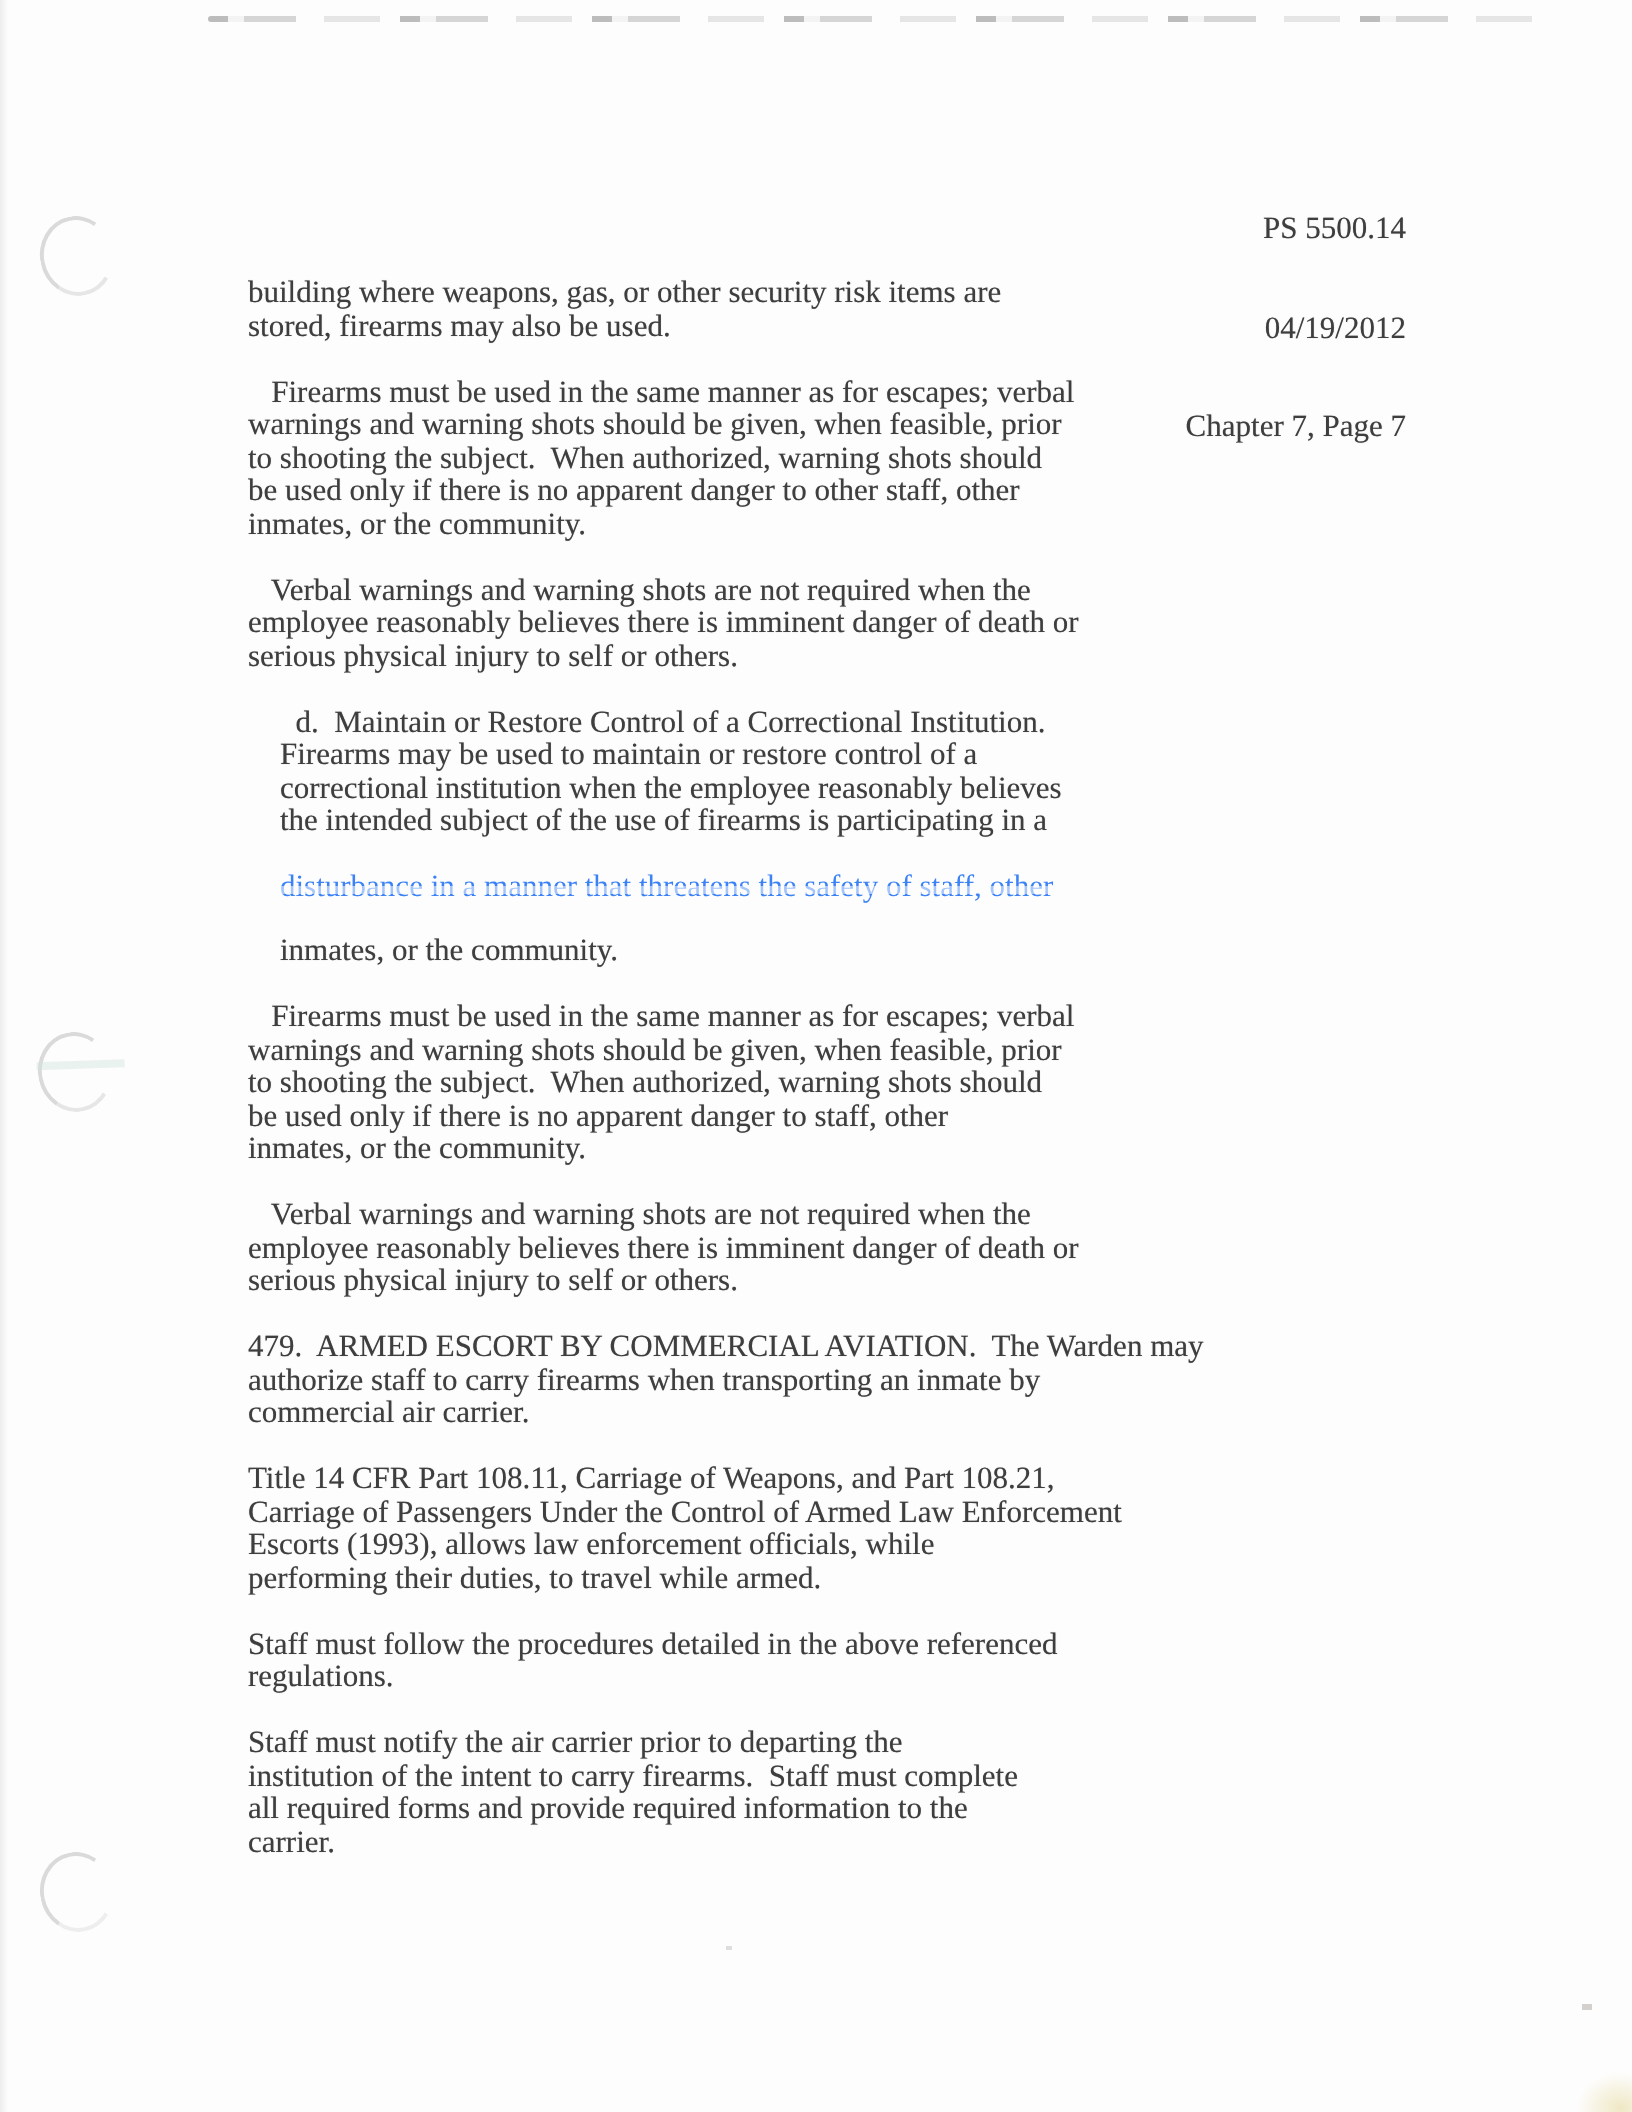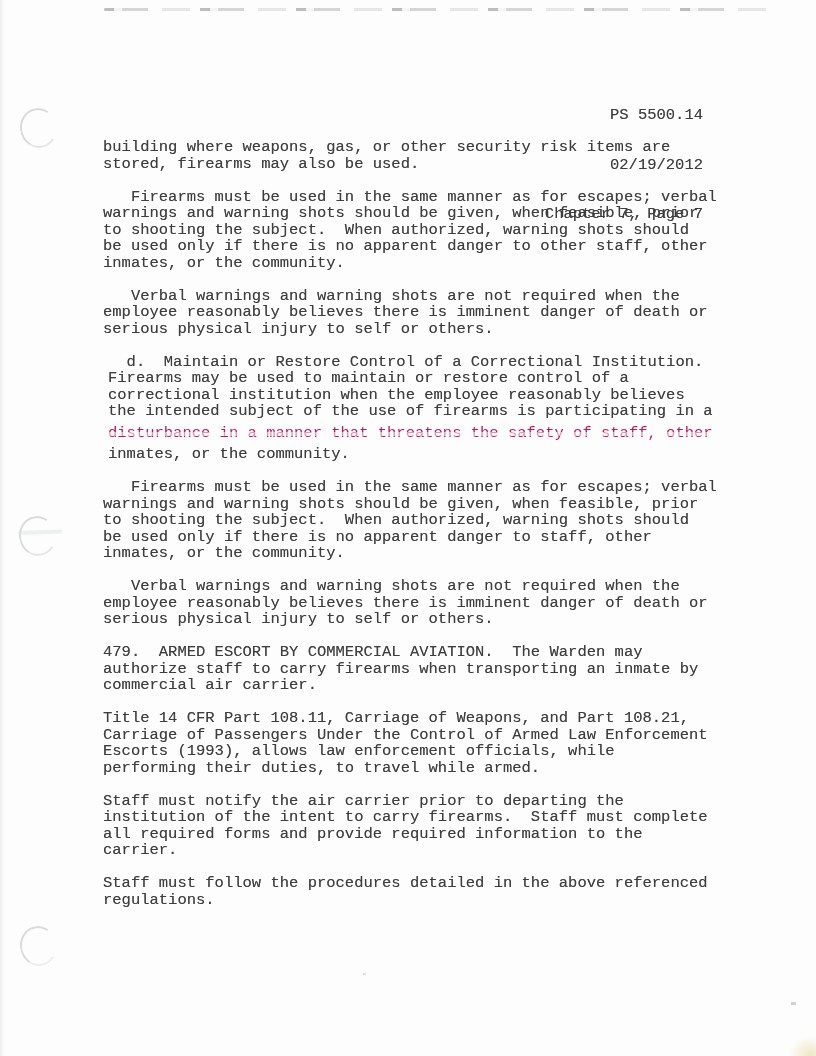--- a/index.html
+++ b/index.html
@@ -6,21 +6,21 @@
     margin: 0;
     padding: 0;
     background: #ffffff;
   }
   .page {
     position: relative;
     width: 816px;
     height: 1056px;
     background: #fdfdfd;
     overflow: hidden;
-    font-family: Liberation Mono, monospace;
+    font-family: Liberation Serif, serif;
     color: #3e3e3e;
   }
   
   .page::before {
     content: "";
     position: absolute;
     left: 0; top: 0; bottom: 0;
     width: 4px;
     background: linear-gradient(90deg, #ededed, rgba(255,255,255,0));
   }
@@ -92,37 +92,37 @@
     top: 74px;
     right: 113px;
     text-align: right;
     font-size: 15.5px;
     line-height: 16.5px;
     white-space: pre;
     text-shadow: 0 0 0.4px rgba(62,62,62,0.55);
   }
   .body-text {
     position: absolute;
-    left: 103px;
+    left: 124px;
     top: 139px;
     width: 630px;
     font-size: 15.5px;
     line-height: 16.5px;
     text-shadow: 0 0 0.4px rgba(62,62,62,0.55);
   }
   .para {
     white-space: pre;
     margin: 0 0 16.5px 0;
   }
   .para-part {
     white-space: pre;
-    margin: 5px;
+    margin: 16px;
   }
   .faded-line {
-    color: #be185d;
+    color: #3b82f6;
     text-shadow: none;
     position: relative;
   }
   
   .faded-line::after {
     content: "";
     position: absolute;
     left: 0; right: 0;
     top: 7px;
     height: 4px;
@@ -137,21 +137,21 @@
 <div class="page">
 
   <div class="scan-streak"></div>
 
   <div class="hole-mark hole-1"></div>
   <div class="hole-mark hole-2"></div>
   <div class="hole-mark hole-3"></div>
 
   <div class="header-block">
     <div>PS 5500.14</div>
-    <div>02/19/2012</div>
+    <div>04/19/2012</div>
     <div>Chapter 7, Page 7</div>
   </div>
 
   <div class="body-text">
 
     <p class="para">building where weapons, gas, or other security risk items are
 stored, firearms may also be used.</p>
 
     <p class="para">   Firearms must be used in the same manner as for escapes; verbal
 warnings and warning shots should be given, when feasible, prior
@@ -184,27 +184,27 @@
 
     <p class="para">479.  ARMED ESCORT BY COMMERCIAL AVIATION.  The Warden may
 authorize staff to carry firearms when transporting an inmate by
 commercial air carrier.</p>
 
     <p class="para">Title 14 CFR Part 108.11, Carriage of Weapons, and Part 108.21,
 Carriage of Passengers Under the Control of Armed Law Enforcement
 Escorts (1993), allows law enforcement officials, while
 performing their duties, to travel while armed.</p>
 
+    <p class="para">Staff must follow the procedures detailed in the above referenced
+regulations.</p>
+
     <p class="para">Staff must notify the air carrier prior to departing the
 institution of the intent to carry firearms.  Staff must complete
 all required forms and provide required information to the
 carrier.</p>
 
-    <p class="para">Staff must follow the procedures detailed in the above referenced
-regulations.</p>
-
   </div>
 
   <div class="scan-speck-mid"></div>
   <div class="scan-speck"></div>
   <div class="corner-smudge"></div>
 
 </div>
 
 </body></html>

